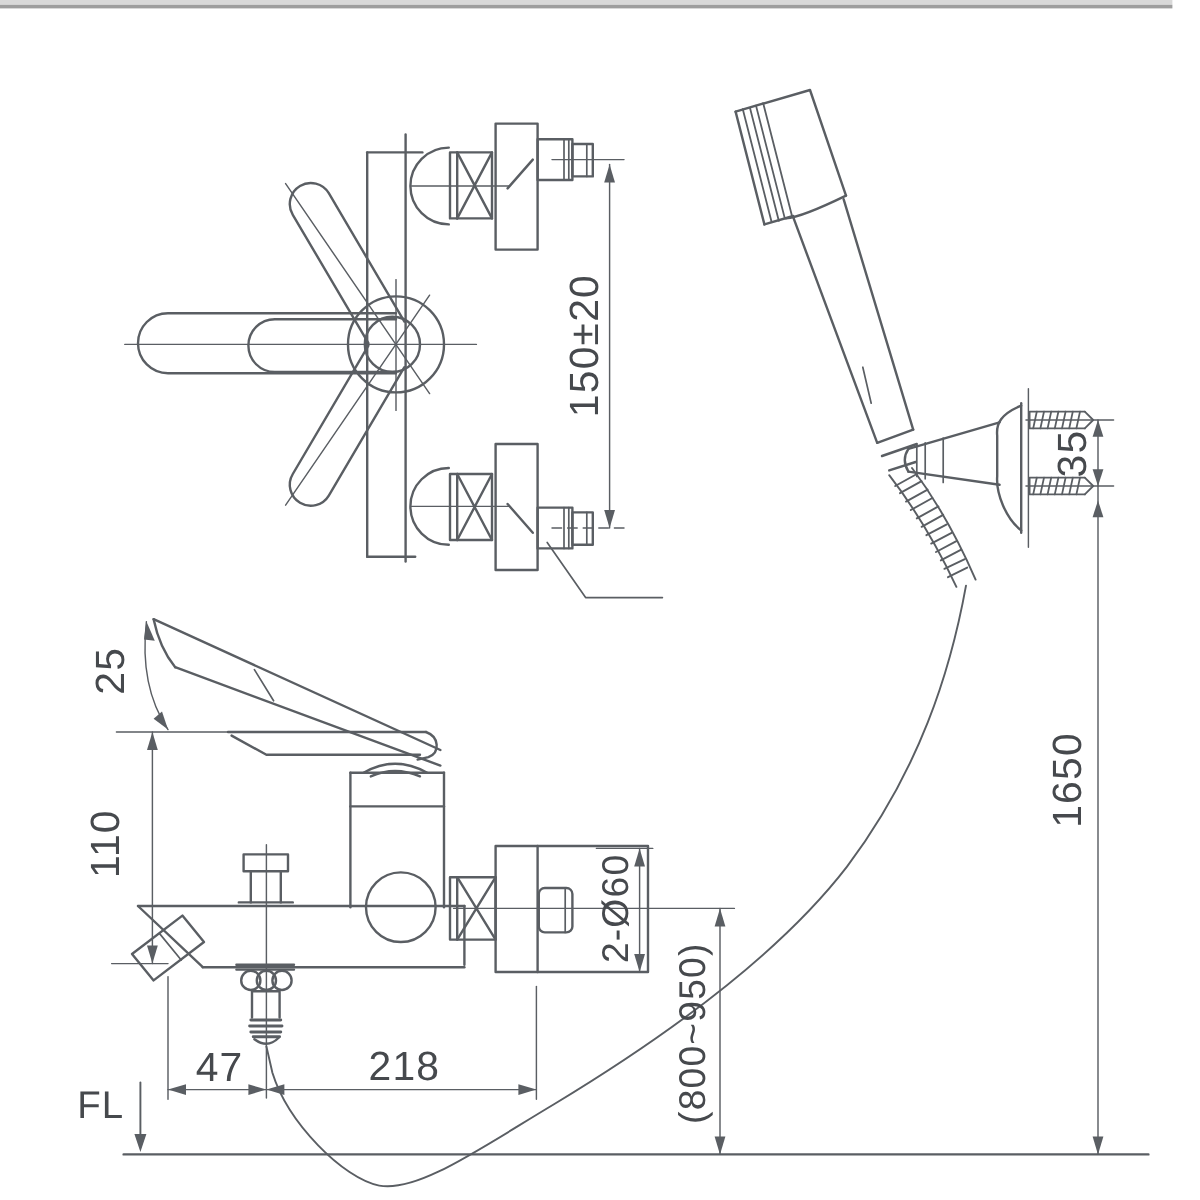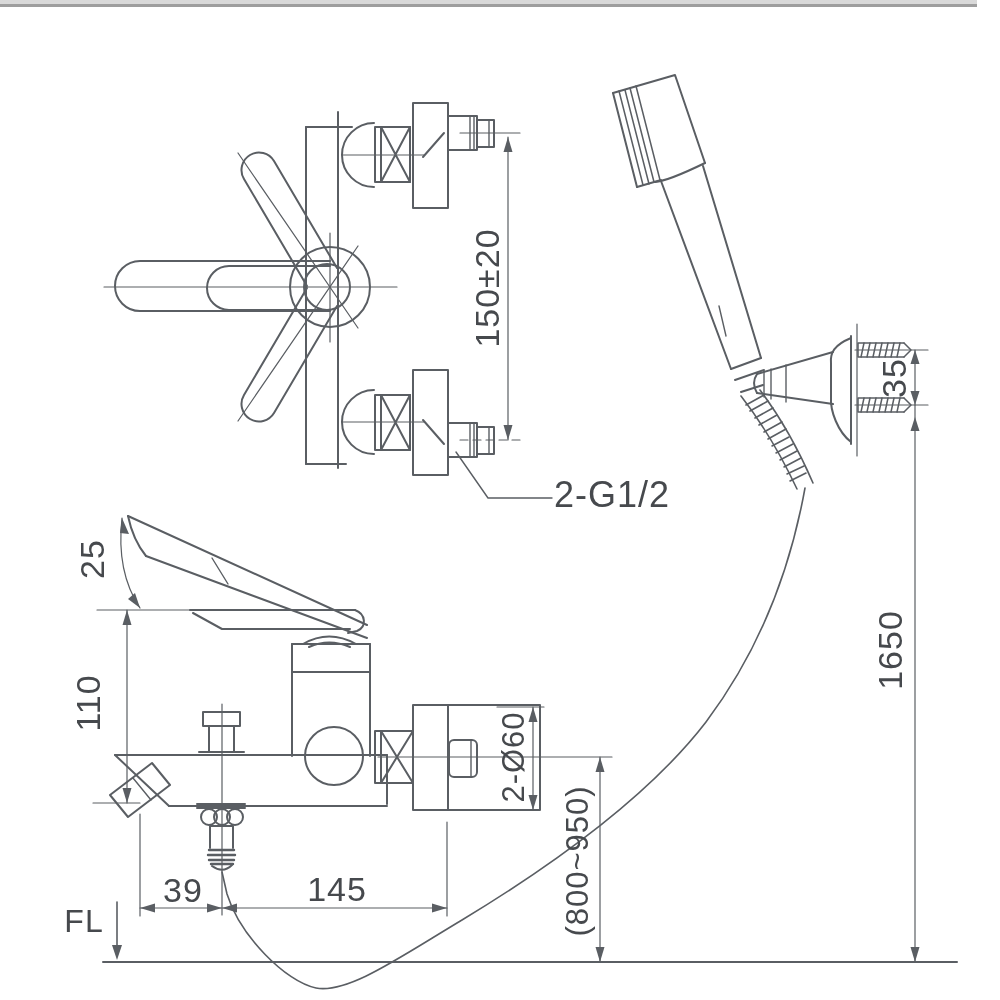--- a/index.html
+++ b/index.html
@@ -258,23 +258,22 @@
 
       <g>
         <path d="M117,902 V948" stroke-width="1.6"></path>
         <path d="M117,960 l-5,-15 l10,0 z" fill="currentColor" stroke="none"></path>
       </g>
       <path d="M103,962 H957" stroke-width="2"></path>
     </g>
   </svg>
 
   <div class="lbl rot" style="left:487px;top:288px;">150±20</div>
-  <div class="lbl mid" style="left:612px;top:495px;">2-G1/2</div>
   <div class="lbl rot" style="left:92px;top:559px;">25</div>
   <div class="lbl rot" style="left:88px;top:703px;">110</div>
   <div class="lbl rot" style="left:894px;top:378px;">35</div>
   <div class="lbl rot" style="left:890px;top:650px;">1650</div>
   <div class="lbl rot small" style="left:513px;top:757px;">2-Ø60</div>
   <div class="lbl rot small" style="left:577px;top:861px;">(800~950)</div>
-  <div class="lbl" style="left:183px;top:890px;">39</div>
-  <div class="lbl" style="left:337px;top:889px;">145</div>
+  <div class="lbl" style="left:183px;top:890px;">47</div>
+  <div class="lbl" style="left:337px;top:889px;">218</div>
   <div class="lbl big" style="left:84px;top:921px;">FL</div>
 </div>
 
 </body></html>

